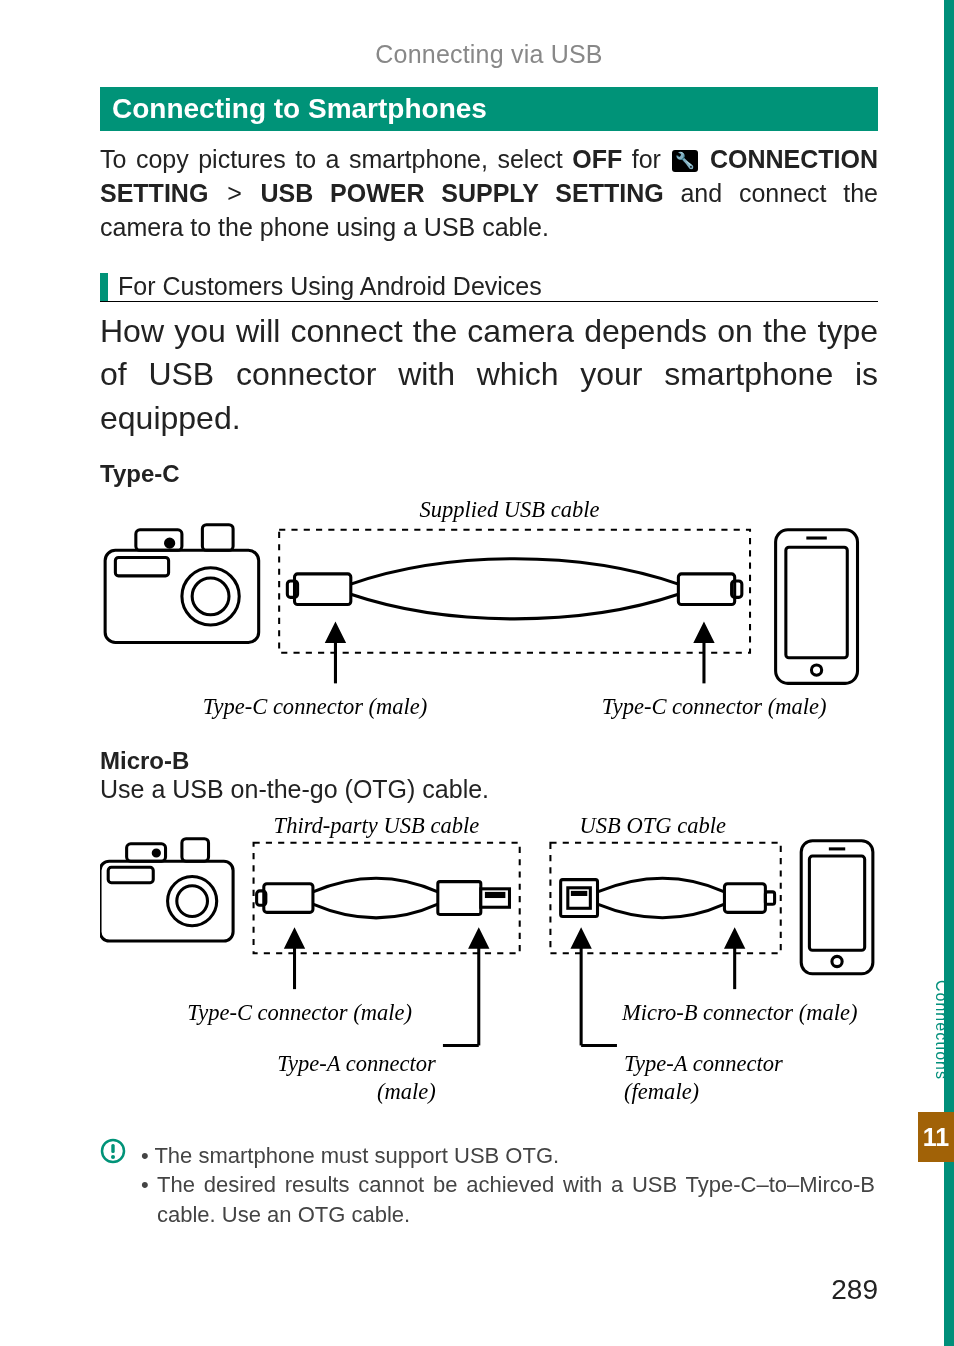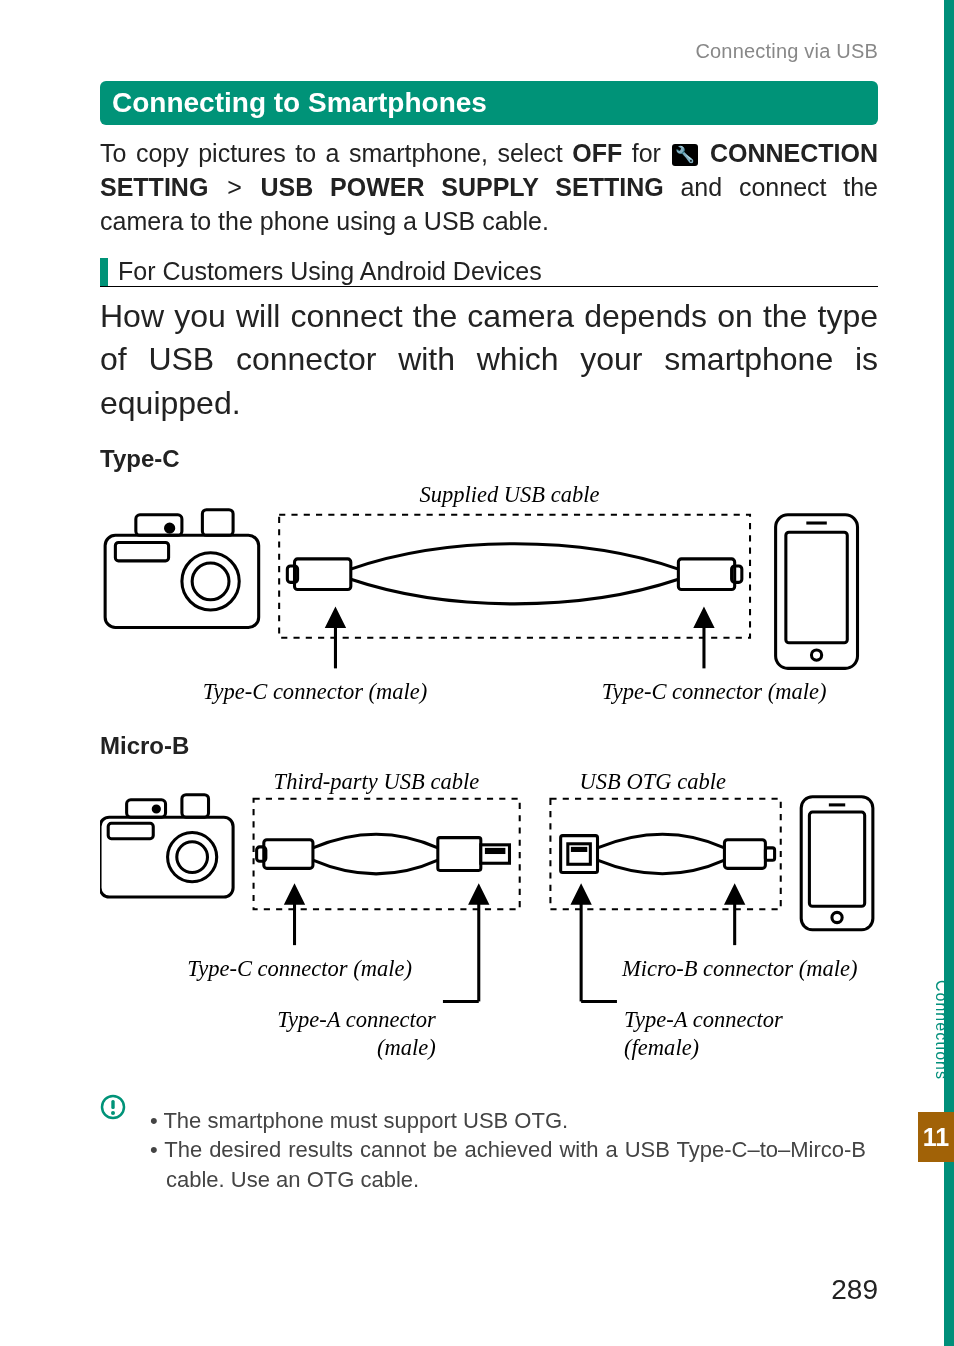--- a/index.html
+++ b/index.html
@@ -13,40 +13,39 @@
     position: relative;
     box-sizing: border-box;
   }
   .page {
     padding: 40px 76px 40px 100px;
     box-sizing: border-box;
     position: relative;
     height: 100%;
   }
   .running-head {
-    text-align: right;
+    text-align: center;
     color: #888;
-    font-size: 20px;
+    font-size: 25px;
     margin-bottom: 18px;
     letter-spacing: 0.2px;
   }
   .section-bar {
     background: #009378;
     color: #fff;
     font-weight: 700;
     font-size: 28px;
     padding: 6px 12px;
     margin-bottom: 12px;
-    border-radius: 6px;
   }
   .body-text {
     font-size: 25px;
     line-height: 1.35;
     text-align: justify;
-    margin-bottom: 19px;
+    margin-bottom: 28px;
   }
   .body-text .off { font-weight: 700; }
   .body-text .wrench-box {
     display: inline-block;
     width: 26px; height: 22px;
     background: #000;
     color: #fff;
     font-size: 16px;
     text-align: center;
     line-height: 22px;
@@ -97,21 +96,21 @@
     display: flex;
     gap: 8px;
     margin-top: 10px;
     font-size: 22px;
     color: #444;
   }
   .notes .caution {
     flex: 0 0 auto;
   }
   .notes ul {
-    margin: 12px;
+    margin: 3px;
     padding: 0 0 0 4px;
     list-style: none;
   }
   .notes li {
     text-align: justify;
     line-height: 1.35;
     padding-left: 16px;
     text-indent: -16px;
   }
   .notes li::before {
@@ -222,20 +221,21 @@
       <line x1="230" y1="185" x2="230" y2="140"></line>
       <polygon points="230,128 222,144 238,144"></polygon>
       <line x1="590" y1="185" x2="590" y2="140"></line>
       <polygon points="590,128 582,144 598,144"></polygon>
     </g>
     <text x="210" y="215" text-anchor="middle" font-size="22" class="it">Type-C connector (male)</text>
     <text x="600" y="215" text-anchor="middle" font-size="22" class="it">Type-C connector (male)</text>
   </svg>
 
   <div class="type-title">Micro-B</div>
+  <div class="type-body">Use a USB on-the-go (OTG) cable.</div>
 
   <svg class="diagram" viewBox="0 0 760 310">
     <text x="270" y="22" text-anchor="middle" font-size="22" class="it">Third-party USB cable</text>
     <text x="540" y="22" text-anchor="middle" font-size="22" class="it">USB OTG cable</text>
 
     <g stroke="#000" stroke-width="3" fill="none">
       <rect x="0" y="50" width="130" height="78" rx="9"></rect>
       <rect x="26" y="33" width="38" height="17" rx="4"></rect>
       <circle cx="55" cy="42" r="3" fill="#000"></circle>
       <rect x="80" y="28" width="26" height="22" rx="4"></rect>

